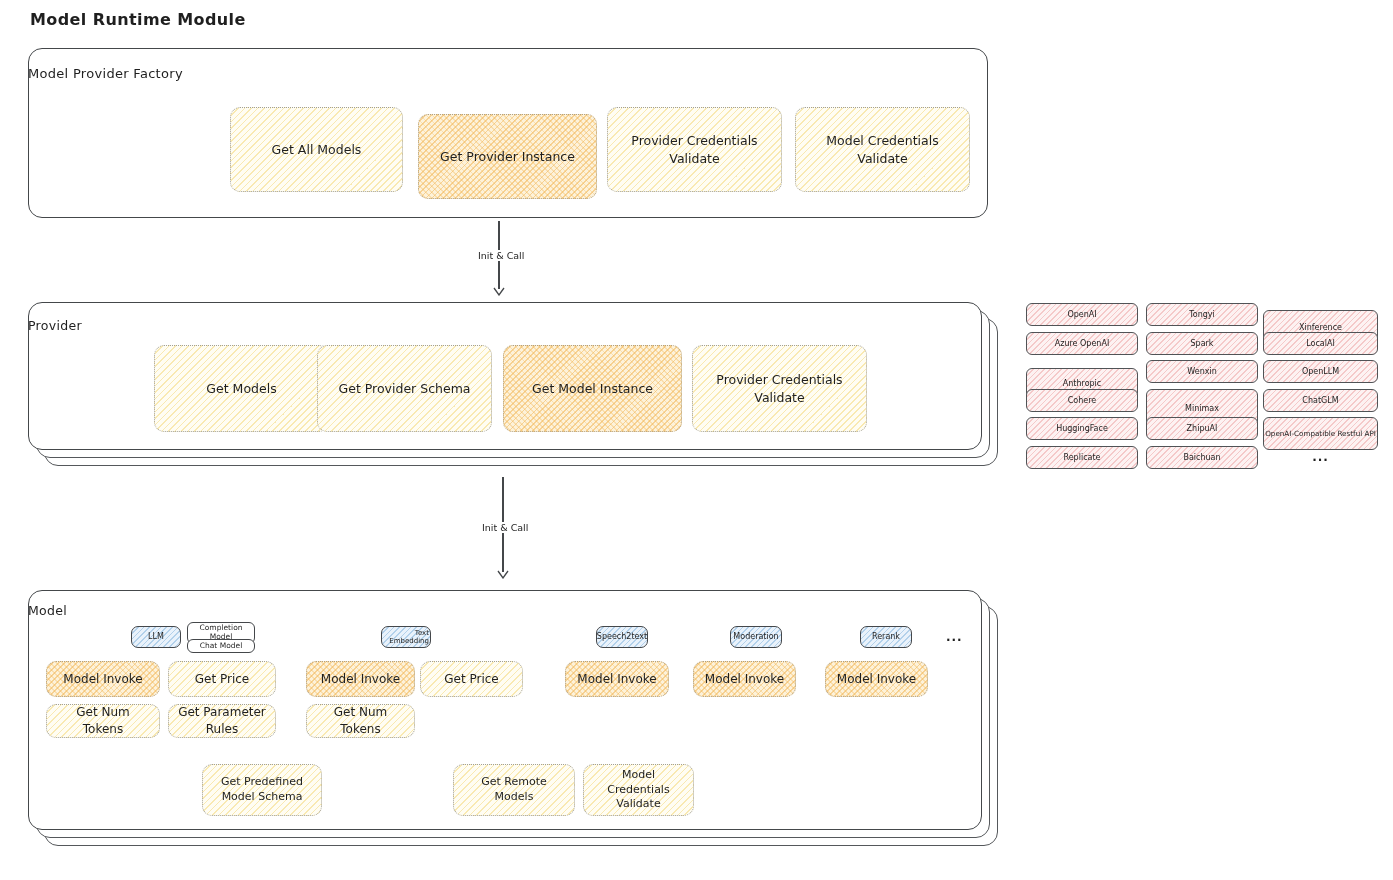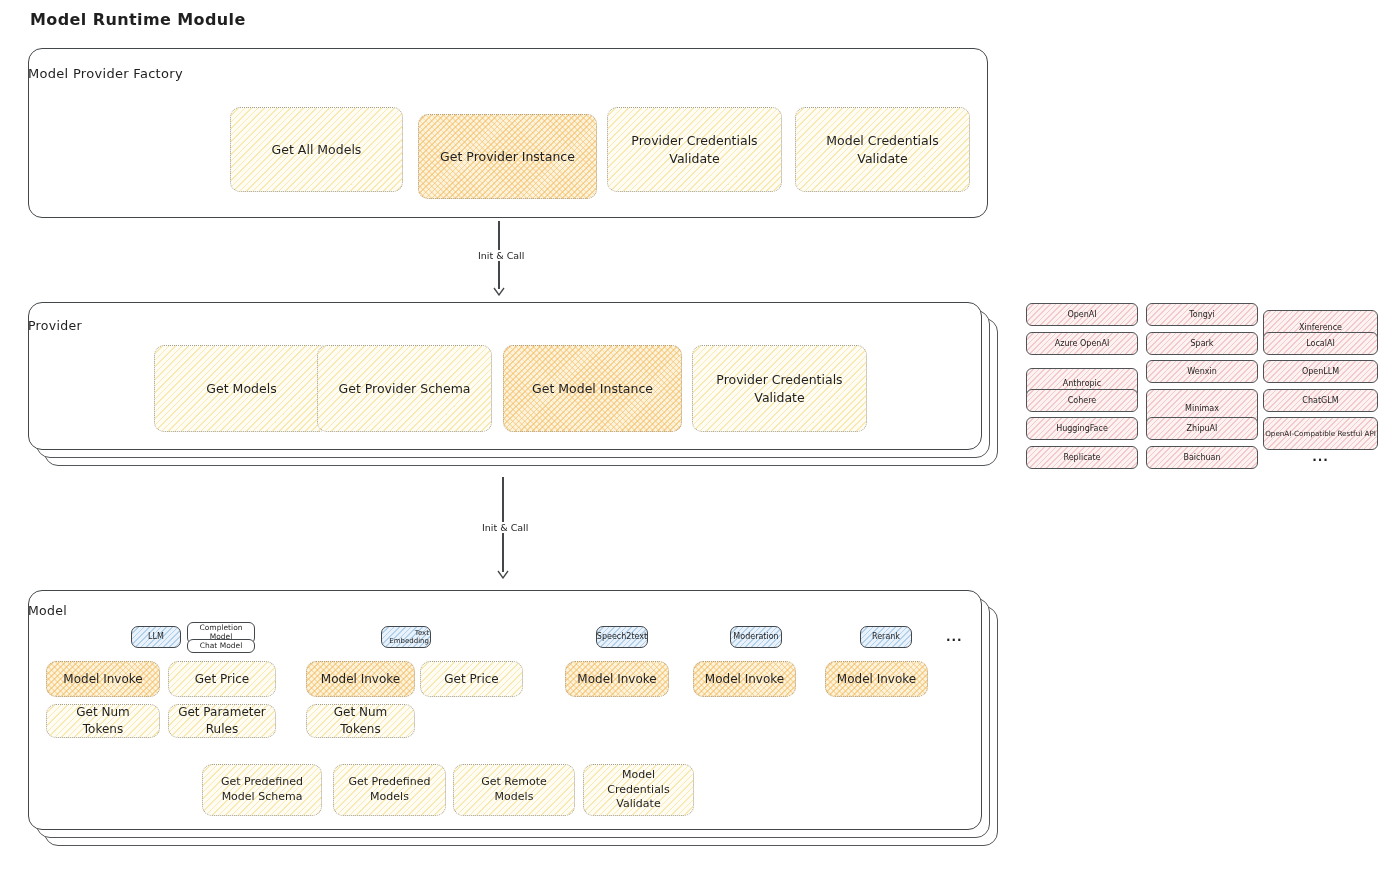--- a/index.html
+++ b/index.html
@@ -114,17 +114,16 @@
   <div class="node yellow md" style="left:420px;top:661px;width:103px;height:36px;">Get Price</div>
   <div class="node orange md" style="left:565px;top:661px;width:104px;height:36px;">Model Invoke</div>
   <div class="node orange md" style="left:693px;top:661px;width:103px;height:36px;">Model Invoke</div>
   <div class="node orange md" style="left:825px;top:661px;width:103px;height:36px;">Model Invoke</div>
 
   <div class="node yellow md" style="left:46px;top:704px;width:114px;height:34px;">Get Num Tokens</div>
   <div class="node yellow md" style="left:168px;top:704px;width:108px;height:34px;">Get Parameter Rules</div>
   <div class="node yellow md" style="left:306px;top:704px;width:109px;height:34px;">Get Num Tokens</div>
 
   <div class="node yellow sm" style="left:202px;top:764px;width:120px;height:52px;">Get Predefined Model Schema</div>
-  <div class="node yellow sm" style="left:333px;top:764px;width:113px;height:52px;">Get Predefined Models</div>
   <div class="node yellow sm" style="left:453px;top:764px;width:122px;height:52px;">Get Remote Models</div>
   <div class="node yellow sm" style="left:583px;top:764px;width:111px;height:52px;">Model Credentials Validate</div>
 
 </div>
 
 </body></html>

